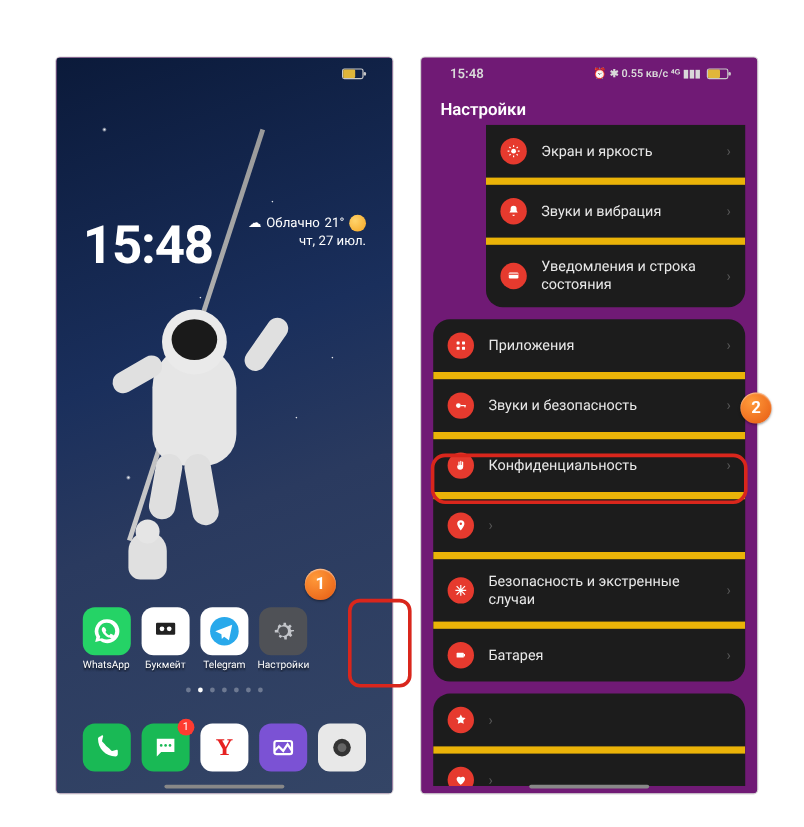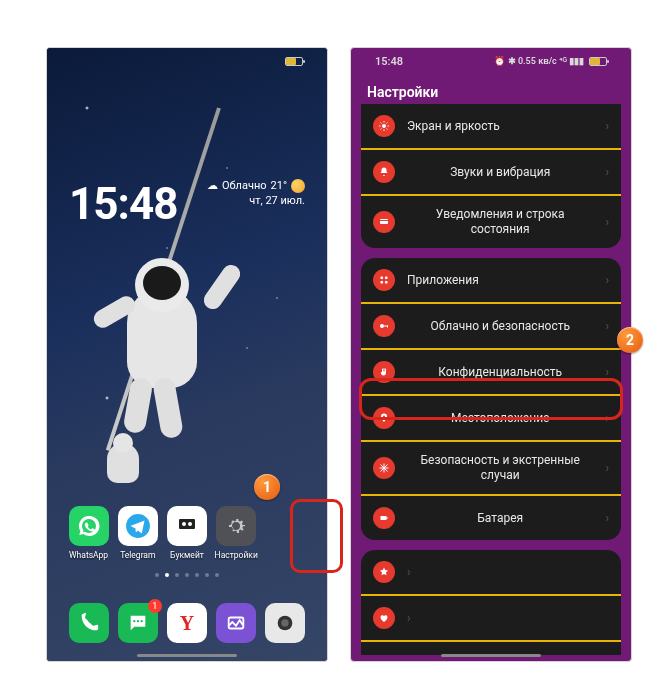--- a/index.html
+++ b/index.html
@@ -100,21 +100,21 @@
   .dot.active{background:#fff;}
 
   .dock{position:absolute;bottom:18px;left:0;right:0;padding:0 18px;display:grid;grid-template-columns:repeat(5,1fr);gap:2px;}
   .navbar{position:absolute;bottom:4px;left:50%;transform:translateX(-50%);width:100px;height:3px;border-radius:2px;background:#888;}
 
   
   .settings-header{padding:10px 16px 8px;color:#fff;font-size:14px;font-weight:600;}
   .settings-scroll{position:absolute;top:56px;bottom:6px;left:0;right:0;overflow:hidden;padding:0 10px;}
   .group{background:#1c1c1c;border-radius:14px;margin-bottom:10px;overflow:hidden;}
   .row{display:flex;align-items:center;gap:12px;padding:11px 12px;min-height:40px;position:relative;}
-  .row + .row{border-top:2px solid #eab308;text-align:center;}
+  .row + .row{border-top:6px solid #eab308;}
   .row-ic{width:22px;height:22px;border-radius:50%;background:#e63a2e;flex:none;display:flex;align-items:center;justify-content:center;}
   .row-ic svg{width:12px;height:12px;fill:#fff;}
   .row-label{flex:1;color:#e8e8e8;font-size:12px;line-height:1.25;}
   .chev{color:#555;font-size:12px;}
 
   
   .callout{position:absolute;border:3px solid #d9261c;border-radius:10px;pointer-events:none;}
   .callout-1{ left:290px; top:499px; width:53px; height:74px; }
   .callout-2{ left:359px; top:378px; width:264px; height:42px; border-radius:12px;}
   .num-badge{position:absolute;width:26px;height:26px;border-radius:50%;background:radial-gradient(circle at 35% 30%,#ff9a3a,#e65a12);color:#fff;font-weight:700;display:flex;align-items:center;justify-content:center;font-size:14px;box-shadow:0 1px 2px rgba(0,0,0,.4),inset 0 1px 1px rgba(255,255,255,.5);}
@@ -165,37 +165,37 @@
   <div class="icon-grid row-apps">
     <div class="app">
       <div class="app-icon ic-whatsapp">
         <svg viewBox="0 0 24 24" width="24" height="24" fill="#fff">
             <path d="M12 2a10 10 0 0 0-8.7 15l-1 4 4.2-1A10 10 0 1 0 12 2zm0 3a7 7 0 0 1 0 14 7 7 0 0 1-3.5-.9l-.5-.3-2 .5.5-1.9-.3-.5A7 7 0 0 1 12 5zm-2.6 3.4c-.2 0-.5.1-.7.4s-.9.9-.9 2 .9 2.3 1 2.5 1.7 2.7 4.2 3.7c2.1.8 2.5.6 3 .6s1.4-.6 1.6-1.1.2-1 .1-1.1-.3-.2-.6-.4-1.4-.7-1.6-.8-.4-.1-.5.1-.6.8-.7.9-.3.2-.5.1a5.6 5.6 0 0 1-2.8-2.4c-.2-.4 0-.5.1-.7l.4-.5c.1-.2.1-.3 0-.5s-.5-1.3-.7-1.7-.4-.4-.5-.4z"></path>
           </svg>
       </div>
       <div class="app-label">WhatsApp</div>
     </div>
     <div class="app">
-      <div class="app-icon ic-telegram">
-        <svg viewBox="0 0 24 24">
-            <circle cx="12" cy="12" r="11" fill="#29a9eb"></circle>
-            <path fill="#fff" d="M5 12l13-5-2.5 12-3.7-2.8-1.8 1.8-.3-3.6z"></path>
-          </svg>
-      </div>
-      <div class="app-label">Telegram</div>
-    </div>
-    <div class="app">
       <div class="app-icon ic-bookmate">
         <svg viewBox="0 0 24 24" width="24" height="24">
             <rect x="4" y="5" width="16" height="10" rx="1" fill="#222"></rect>
             <circle cx="9" cy="10" r="2" fill="#fff"></circle>
             <circle cx="15" cy="10" r="2" fill="#fff"></circle>
           </svg>
       </div>
       <div class="app-label">Букмейт</div>
+    </div>
+    <div class="app">
+      <div class="app-icon ic-telegram">
+        <svg viewBox="0 0 24 24">
+            <circle cx="12" cy="12" r="11" fill="#29a9eb"></circle>
+            <path fill="#fff" d="M5 12l13-5-2.5 12-3.7-2.8-1.8 1.8-.3-3.6z"></path>
+          </svg>
+      </div>
+      <div class="app-label">Telegram</div>
     </div>
     <div class="app">
       <div class="app-icon ic-settings">
         <svg viewBox="0 0 24 24" width="24" height="24" fill="#ddd">
             <path d="M12 8a4 4 0 1 0 0 8 4 4 0 0 0 0-8zm9 4l-2 .3a7 7 0 0 1-.6 1.5l1.2 1.6-1.4 1.4-1.6-1.2a7 7 0 0 1-1.5.6L15 19h-2l-.3-2a7 7 0 0 1-1.5-.6l-1.6 1.2-1.4-1.4 1.2-1.6a7 7 0 0 1-.6-1.5L5 13v-2l2-.3a7 7 0 0 1 .6-1.5L7.6 7.6 9 6.2l1.6 1.2a7 7 0 0 1 1.5-.6L12.3 5h2l.3 2a7 7 0 0 1 1.5.6l1.6-1.2 1.4 1.4-1.2 1.6a7 7 0 0 1 .6 1.5L21 11z"></path>
           </svg>
       </div>
       <div class="app-label">Настройки</div>
     </div>
   </div>
@@ -261,21 +261,21 @@
       <span class="batt">
           <i></i>
         </span>
     </span>
   </div>
 
   <div class="settings-header">Настройки</div>
 
   <div class="settings-scroll">
 
-    <div class="group" style="border-top-left-radius:0;border-top-right-radius:0;">
+    <div class="group" style="border-top-left-radius:0;border-top-right-radius:0;margin-left:44px;">
       <div class="row">
         <span class="row-ic">
             <svg viewBox="0 0 24 24">
               <circle cx="12" cy="12" r="4"></circle>
               <g stroke="#fff" stroke-width="2">
                 <path d="M12 2v3M12 19v3M2 12h3M19 12h3M5 5l2 2M17 17l2 2M17 7l2-2M5 19l2-2"></path>
               </g>
             </svg>
           </span>
         <span class="row-label">Экран и яркость</span>
@@ -316,39 +316,38 @@
         <span class="chev">›</span>
       </div>
       <div class="row">
         <span class="row-ic">
             <svg viewBox="0 0 24 24">
               <circle cx="8" cy="12" r="4"></circle>
               <rect x="12" y="11" width="8" height="2"></rect>
               <rect x="18" y="11" width="2" height="4"></rect>
             </svg>
           </span>
-        <span class="row-label">Облачно и безопасность</span>
+        <span class="row-label">Звуки и безопасность</span>
         <span class="chev">›</span>
       </div>
       <div class="row">
         <span class="row-ic">
             <svg viewBox="0 0 24 24">
               <path d="M8 12V6a1 1 0 0 1 2 0v5h1V5a1 1 0 0 1 2 0v6h1V6a1 1 0 0 1 2 0v8c0 3-2 5-5 5s-5-2-5-5v-2z"></path>
             </svg>
           </span>
         <span class="row-label">Конфиденциальность</span>
         <span class="chev">›</span>
       </div>
       <div class="row">
         <span class="row-ic">
             <svg viewBox="0 0 24 24">
               <path d="M12 3a6 6 0 0 0-6 6c0 4 6 11 6 11s6-7 6-11a6 6 0 0 0-6-6zm0 8a2 2 0 1 1 0-4 2 2 0 0 1 0 4z"></path>
             </svg>
           </span>
-        <span class="row-label">Местоположение</span>
         <span class="chev">›</span>
       </div>
       <div class="row">
         <span class="row-ic">
             <svg viewBox="0 0 24 24">
               <path d="M12 3v18M3 12h18M5 5l14 14M19 5L5 19" stroke="#fff" stroke-width="2"></path>
             </svg>
           </span>
         <span class="row-label">Безопасность и экстренные случаи</span>
         <span class="chev">›</span>

